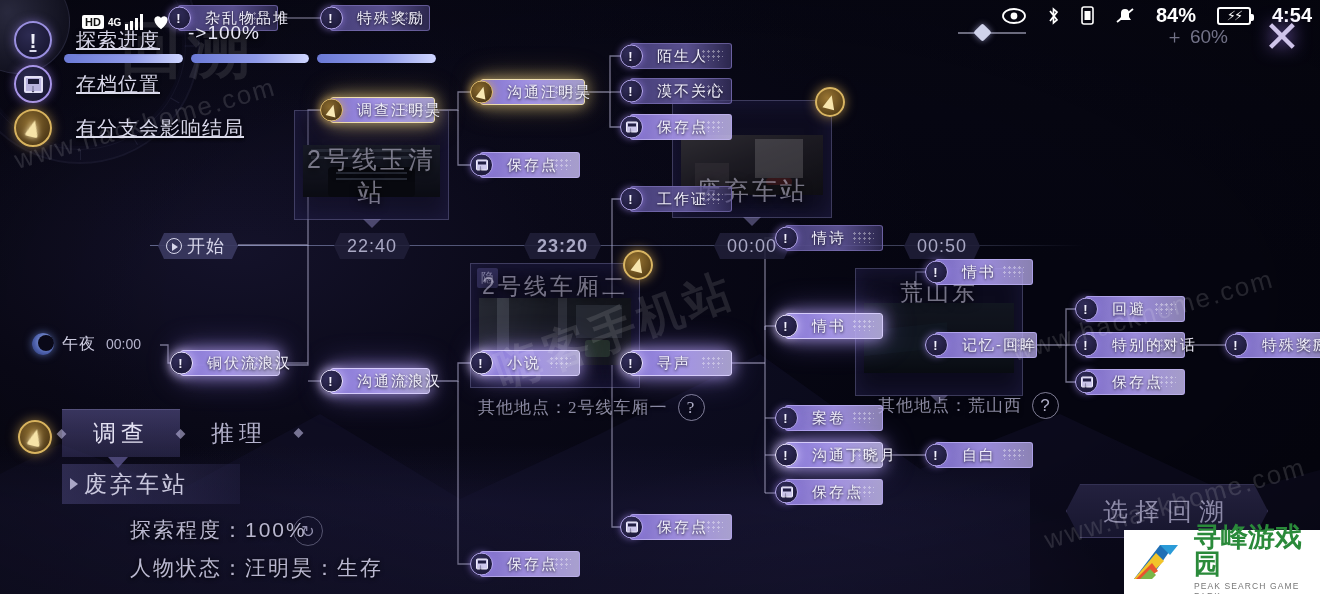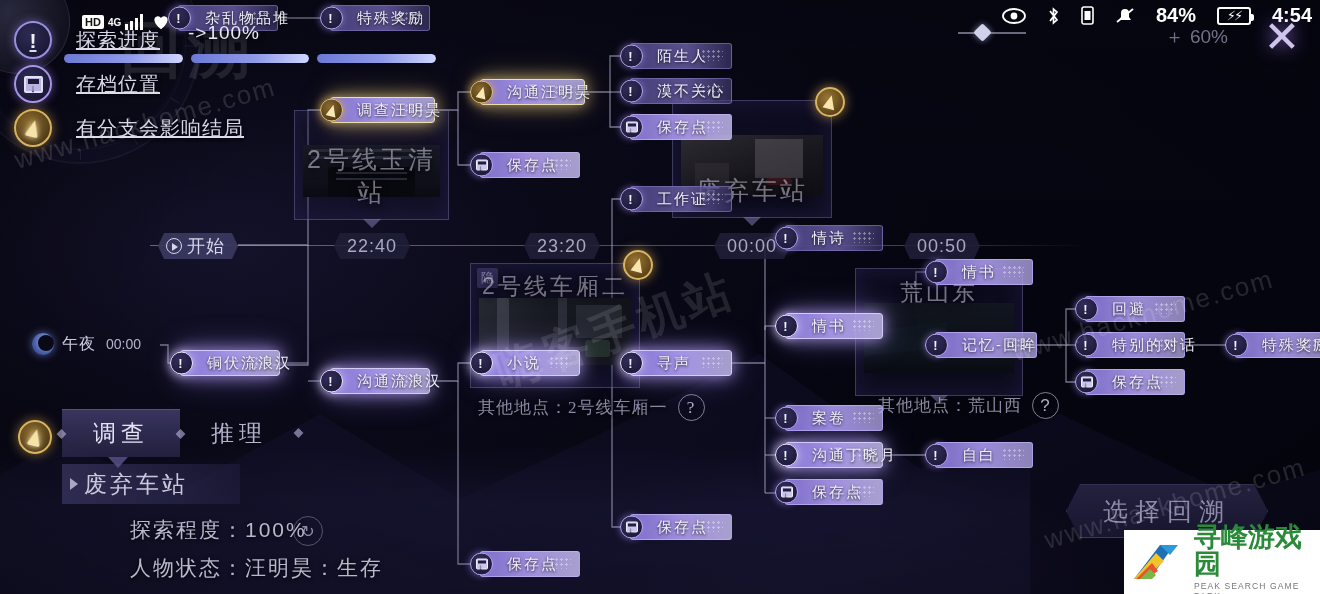--- a/index.html
+++ b/index.html
@@ -458,21 +458,21 @@
     <span>60%</span>
   </div>
   <div class="close-x">✕</div>
 
   <div class="tl-axis"></div>
   <div class="tl-chip start" style="left:158px;">
     <span class="play"></span>
     <span>开始</span>
   </div>
   <div class="tl-chip" style="left:334px;">22:40</div>
-  <div class="tl-chip" style="left:524px;">23:20</div>
+  <div class="tl-chip" style="left:524px;font-weight:bold;">23:20</div>
   <div class="tl-chip" style="left:714px;">00:00</div>
   <div class="tl-chip" style="left:904px;">00:50</div>
 
   <div class="midnight">
     <span class="moon"></span>
     <span class="t">午夜</span>
     <span class="v">00:00</span>
   </div>
 
   <div id="node-layer">

